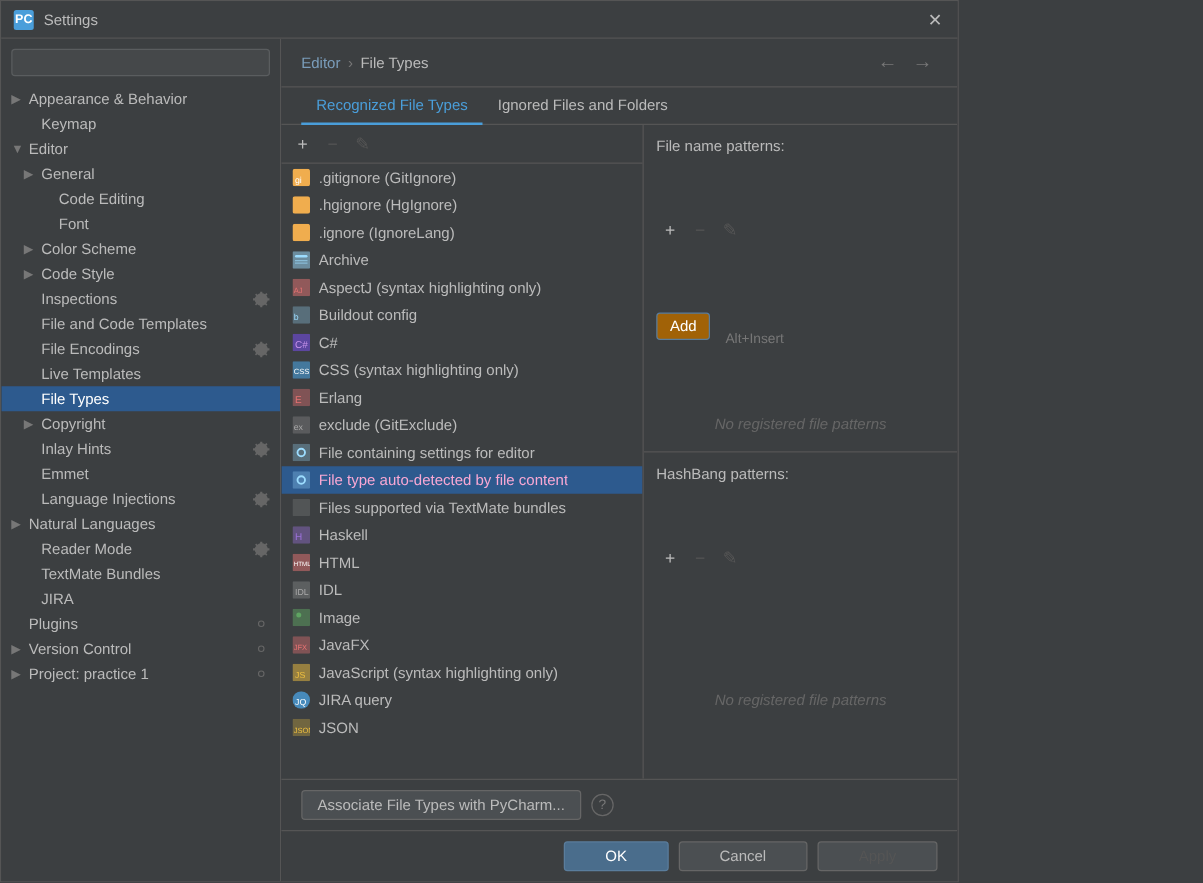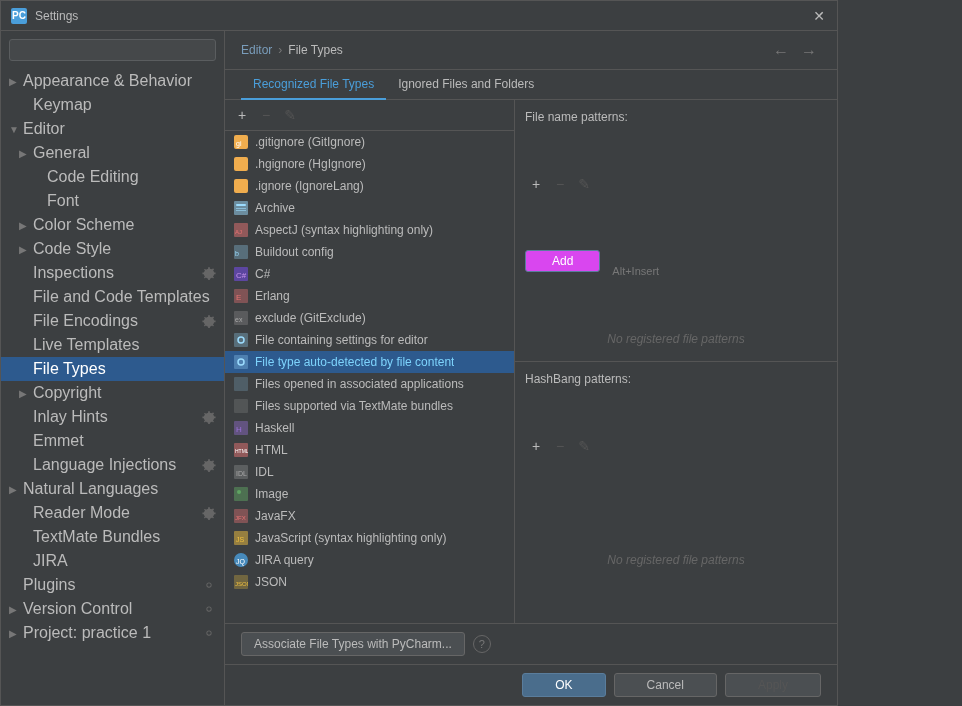--- a/index.html
+++ b/index.html
@@ -7,21 +7,21 @@
       font-family: 'Segoe UI', Arial, sans-serif;
       font-size: 12px;
       background: #3c3f41;
       color: #bbb;
       width: 962px;
       height: 706px;
       overflow: hidden;
     }
 
     .window {
-      width: 838px;
+      width: 767px;
       height: 706px;
       background: #3c3f41;
       display: flex;
       flex-direction: column;
       border: 1px solid #555;
     }
 
     .title-bar {
       background: #3c3f41;
       height: 30px;
@@ -155,21 +155,21 @@
 
     .tree-item .expand-arrow {
       width: 14px;
       font-size: 10px;
       color: #777;
       flex-shrink: 0;
     }
 
     .tree-item .item-label {
       flex: 1;
-      font-size: 16px;
+      font-size: 12px;
     }
 
     .tree-indent-1 { padding-left: 18px; }
     .tree-indent-2 { padding-left: 32px; }
 
     .gear-icon-small {
       width: 14px;
       height: 14px;
       flex-shrink: 0;
       margin-left: auto;
@@ -307,21 +307,21 @@
     .file-item {
       display: flex;
       align-items: center;
       padding: 3px 8px;
       cursor: pointer;
       gap: 6px;
     }
 
     .file-item.selected {
       background: #2d5a8e;
-      color: #7dd3fc;
+      color: #f9a8d4;
     }
 
     .file-icon {
       width: 16px;
       height: 16px;
       flex-shrink: 0;
       display: flex;
       align-items: center;
       justify-content: center;
       font-size: 10px;
@@ -359,24 +359,24 @@
     }
 
     .section-toolbar {
       display: flex;
       align-items: center;
       gap: 2px;
       margin-bottom: 6px;
     }
 
     .add-button {
-      background: #d946ef;
+      background: #a16207;
       border: 1px solid #5a7d9c;
       color: #fff;
-      padding: 3px 26px;
+      padding: 3px 10px;
       font-size: 12px;
       cursor: pointer;
       border-radius: 3px;
     }
 
     .shortcut-text {
       color: #777;
       font-size: 11px;
       margin-left: 4px;
       margin-top: 21px;
@@ -748,20 +748,29 @@
               <div class="file-icon icon-csharp">
                 <svg width="14" height="14" viewBox="0 0 14 14" fill="none">
                     <rect width="14" height="14" rx="1" fill="#7c4dff" opacity="0.5"></rect>
                     <text x="2" y="11" font-size="8" fill="#c792ea">C#</text>
                   </svg>
               </div>
               <span class="file-name">C#</span>
             </div>
 
 
+            <div class="file-item">
+              <div class="file-icon icon-css">
+                <svg width="14" height="14" viewBox="0 0 14 14" fill="none">
+                    <rect width="14" height="14" rx="1" fill="#4a9eda" opacity="0.6"></rect>
+                    <text x="1" y="10" font-size="6" fill="#fff">CSS</text>
+                  </svg>
+              </div>
+              <span class="file-name">CSS (syntax highlighting only)</span>
+            </div>
 
             <div class="file-item">
               <div class="file-icon icon-erlang">
                 <svg width="14" height="14" viewBox="0 0 14 14" fill="none">
                     <rect width="14" height="14" rx="1" fill="#e57373" opacity="0.4"></rect>
                     <text x="2" y="11" font-size="8" fill="#e57373">E</text>
                   </svg>
               </div>
               <span class="file-name">Erlang</span>
             </div>
@@ -789,28 +798,20 @@
             <div class="file-item selected">
               <div class="file-icon icon-auto">
                 <svg width="14" height="14" viewBox="0 0 14 14" fill="none">
                     <rect width="14" height="14" rx="1" fill="#9cdcfe" opacity="0.3"></rect>
                     <circle cx="7" cy="7" r="3" fill="none" stroke="#9cdcfe" stroke-width="1.5"></circle>
                   </svg>
               </div>
               <span class="file-name">File type auto-detected by file content</span>
             </div>
 
-            <div class="file-item">
-              <div class="file-icon icon-filetypes">
-                <svg width="14" height="14" viewBox="0 0 14 14" fill="none">
-                    <rect width="14" height="14" rx="1" fill="#9cdcfe" opacity="0.2"></rect>
-                  </svg>
-              </div>
-              <span class="file-name">Files opened in associated applications</span>
-            </div>
 
             <div class="file-item">
               <div class="file-icon">
                 <svg width="14" height="14" viewBox="0 0 14 14" fill="none">
                     <rect width="14" height="14" rx="1" fill="#888" opacity="0.3"></rect>
                   </svg>
               </div>
               <span class="file-name">Files supported via TextMate bundles</span>
             </div>
 

